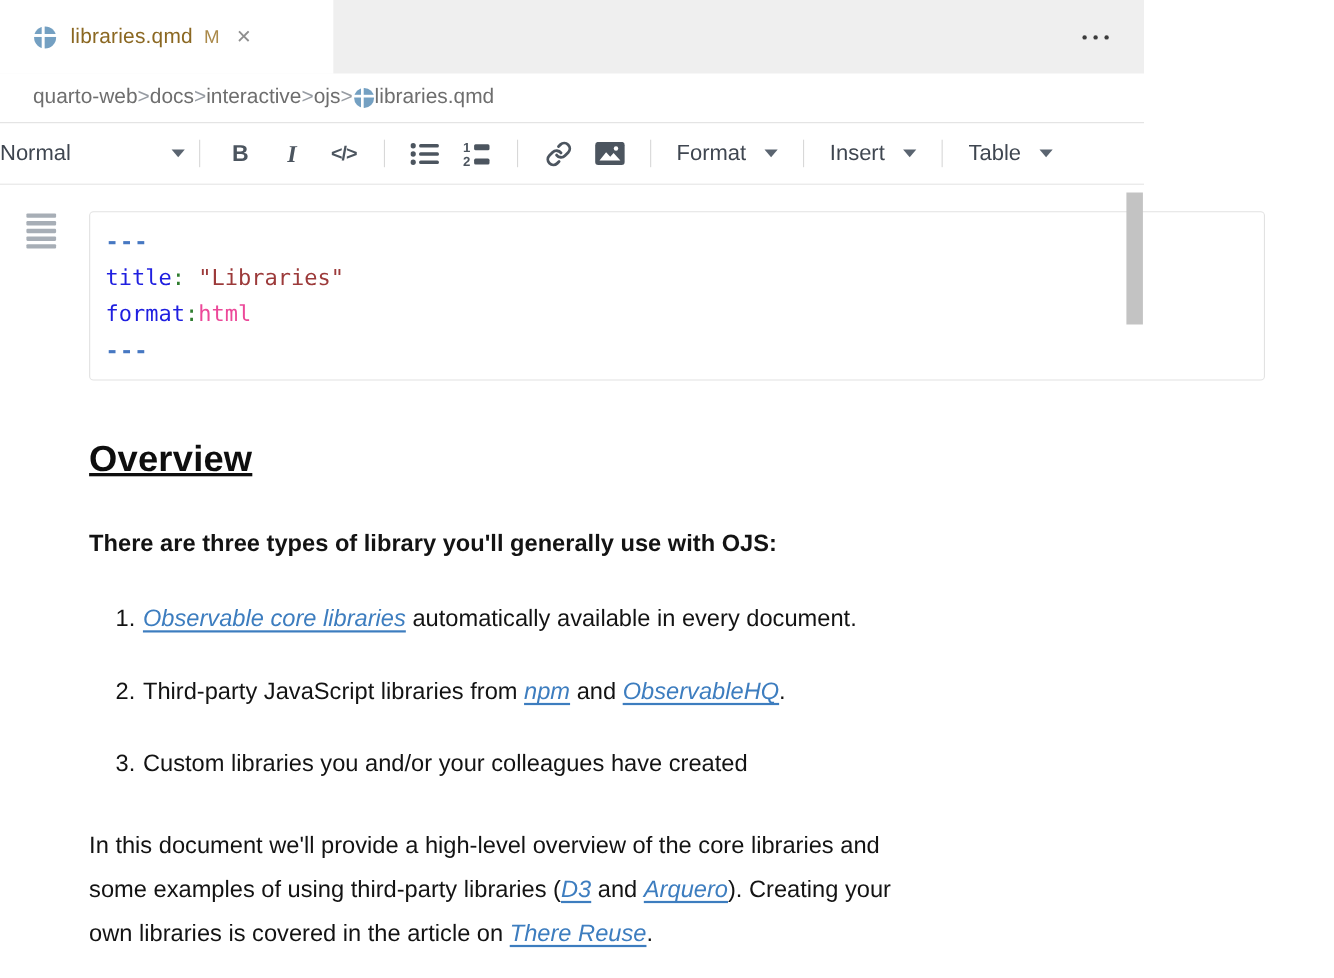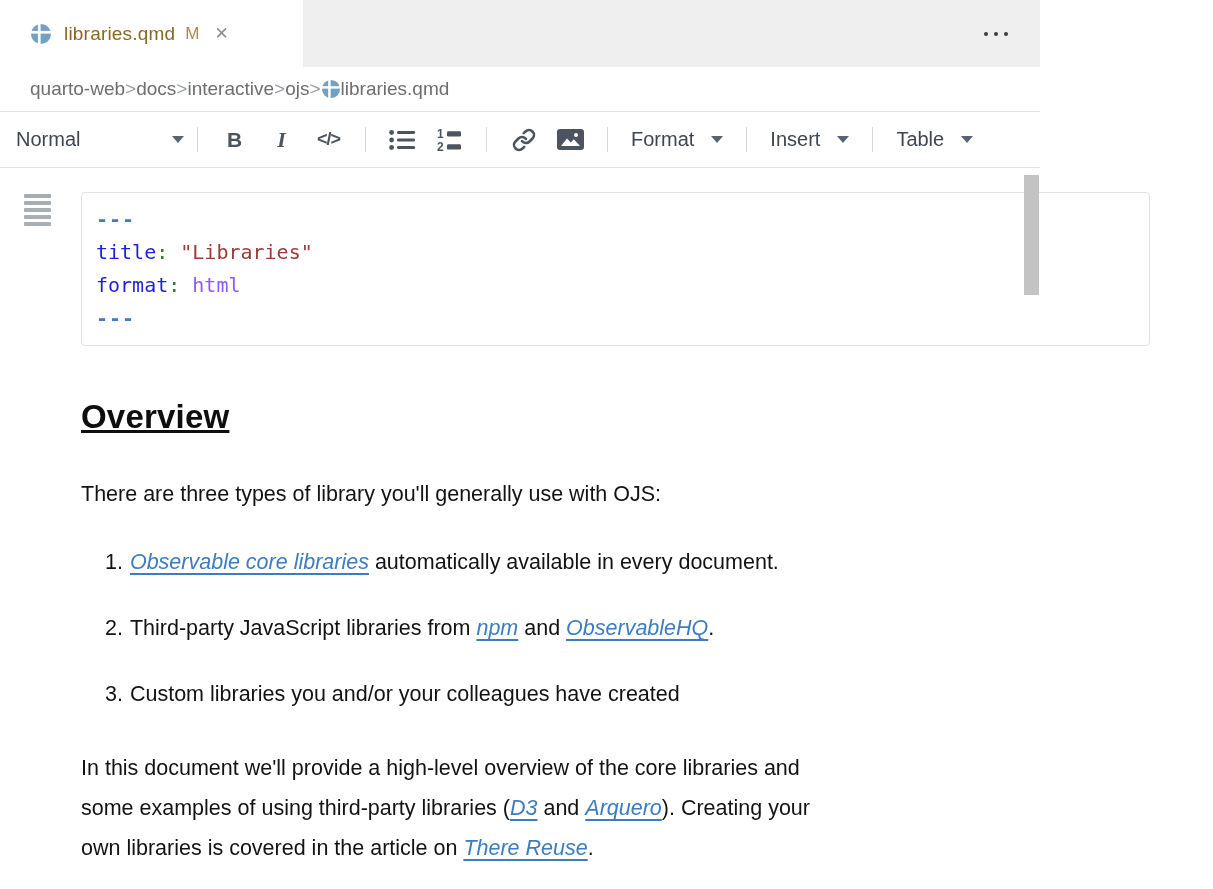--- a/index.html
+++ b/index.html
@@ -29,21 +29,21 @@
 
   
   .breadcrumb{height:44px;background:#fff;display:flex;align-items:center;
     padding-left:30px;font-size:19px;color:#6e6e6e;flex:0 0 auto;}
   .bc-sep{color:#979ca3;font-size:19px;}
   .bc-item{cursor:pointer;}
   .qicon{display:inline-flex;align-items:center;}
 
   
   .toolbar{height:57px;border-top:1px solid #e2e2e2;border-bottom:1px solid #e2e2e2;
-    display:flex;align-items:center;padding-left:16px;color:#4c555f;flex:0 0 auto;}
+    display:flex;align-items:center;color:#4c555f;flex:0 0 auto;}
   .tb-select{width:168px;display:flex;justify-content:space-between;align-items:center;
     font-size:20px;color:#3f4650;cursor:pointer;}
   .caret{width:0;height:0;border-left:6px solid transparent;border-right:6px solid transparent;
     border-top:7px solid #5a6470;display:inline-block;}
   .tb-sep{width:1px;height:25px;background:#d8d8d8;margin:0 13px;flex:0 0 auto;}
   .tb-btn{width:47px;height:40px;display:flex;align-items:center;justify-content:center;
     background:none;border:none;color:#4c555f;cursor:pointer;}
   .tb-btn.bold{font-family:"Liberation Sans",sans-serif;font-weight:800;font-size:21px;}
   .tb-btn.italic{font-family:"Liberation Serif",serif;font-style:italic;font-weight:700;font-size:22px;}
   .tb-btn.code{font-weight:700;font-size:18px;letter-spacing:-1px;}
@@ -55,24 +55,24 @@
   .drag-handle{position:absolute;left:24px;top:26px;display:flex;flex-direction:column;gap:3px;cursor:grab;}
   .drag-handle i{width:27px;height:4px;background:#a7aeb6;display:block;border-radius:1px;}
 
   .yaml-block{margin:24px 0 0 81px;width:1069px;border:1px solid #e2e2e2;border-radius:4px;
     padding:10px 14px;font-family:"DejaVu Sans Mono",monospace;font-size:20px;line-height:33px;
     background:#fff;cursor:text;}
   .yaml-block .fence{color:var(--yaml-fence);font-weight:600;letter-spacing:1px;}
   .yaml-block .key{color:var(--yaml-key);}
   .yaml-block .colon{color:var(--yaml-colon);}
   .yaml-block .str{color:var(--yaml-string);margin-left:12px;}
-  .yaml-block .plain{color:#8b5cf6;margin-left:12px;}
+  .yaml-block .plain{color:#ec4899;}
 
   h1{margin:52px 0 0 81px;font-size:33px;font-weight:700;color:#0e0e0e;letter-spacing:.2px;text-decoration:underline;}
-  .intro{margin:46px 0 0 81px;font-size:21.5px;line-height:24px;color:#131313;}
+  .intro{margin:46px 0 0 81px;font-size:21.5px;line-height:24px;color:#131313;font-weight:bold;}
   ol.doc-list{margin:44px 0 0 0;list-style:none;}
   ol.doc-list li{display:flex;padding-left:105px;font-size:21.5px;line-height:24px;
     color:#131313;margin-bottom:42px;}
   ol.doc-list .num{flex:0 0 auto;margin-right:7px;}
   .closing{margin:16px 0 0 81px;font-size:21.5px;color:#131313;}
   .closing .pline{line-height:40px;}
   a.doclink{color:var(--accent-link);text-decoration:underline;text-underline-offset:4px;
     text-decoration-thickness:1.5px;cursor:pointer;font-style:italic;}
 
   .scrollbar-thumb{position:absolute;top:7px;right:1px;width:15px;height:120px;background:#c3c3c3;}

